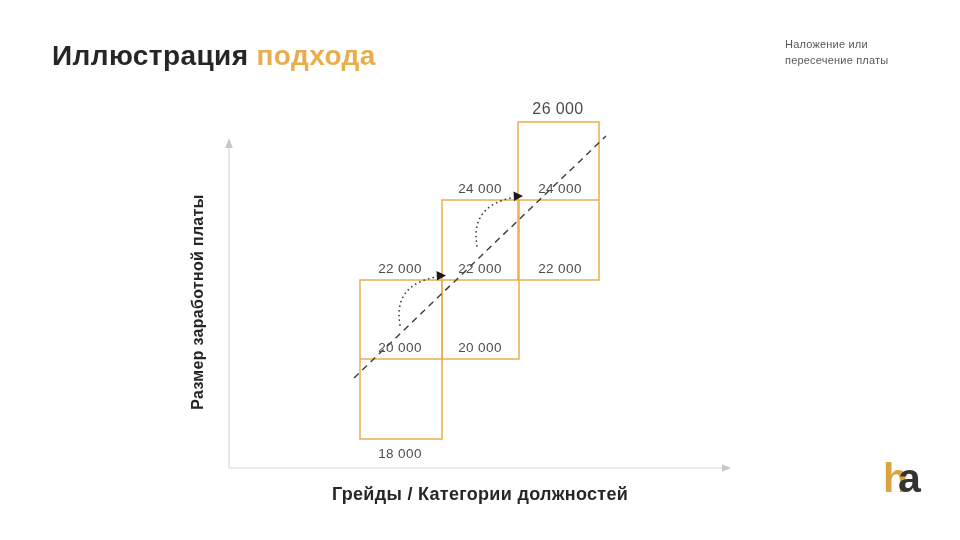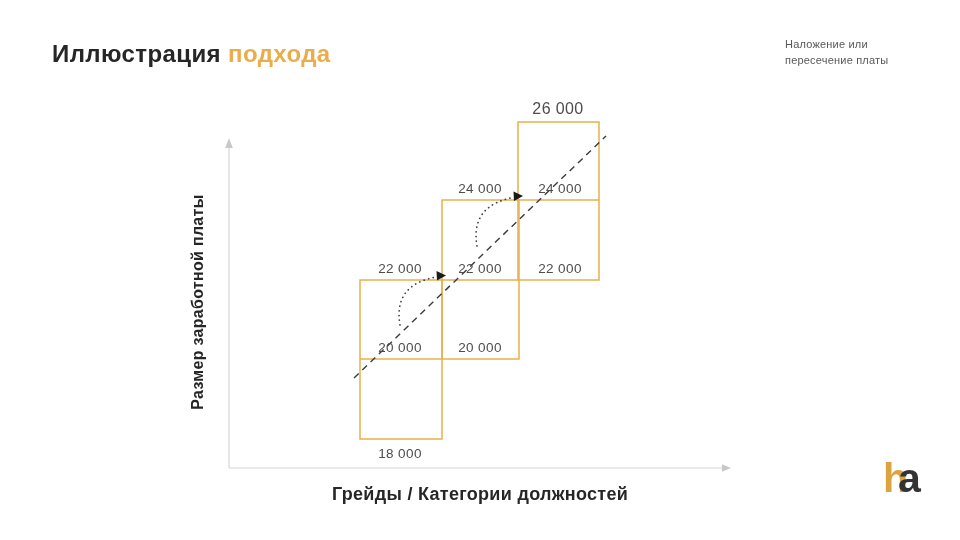--- a/index.html
+++ b/index.html
@@ -1,21 +1,21 @@
 <!DOCTYPE html>
 <html><head>
 <meta charset="utf-8">
 <style>
   html,body{margin:0;padding:0;background:#e9e9e9;}
   .slide{
     position:relative;width:960px;height:540px;background:#ffffff;
     font-family:"Liberation Sans", sans-serif;overflow:hidden;
   }
   .title{
-    position:absolute;left:52px;top:40px;font-size:24px;font-weight:700;
+    position:absolute;left:52px;top:40px;font-size:28px;font-weight:700;
     color:#262626;letter-spacing:.4px;white-space:nowrap;
   }
   .title .accent{color:#E9AE4B;}
   .note{
     position:absolute;left:785px;top:36px;font-size:11px;line-height:16px;
     color:#595959;letter-spacing:.2px;
   }
   .logo{
     position:absolute;left:883px;top:458px;font-size:41px;font-weight:700;
     letter-spacing:-2px;line-height:1;

